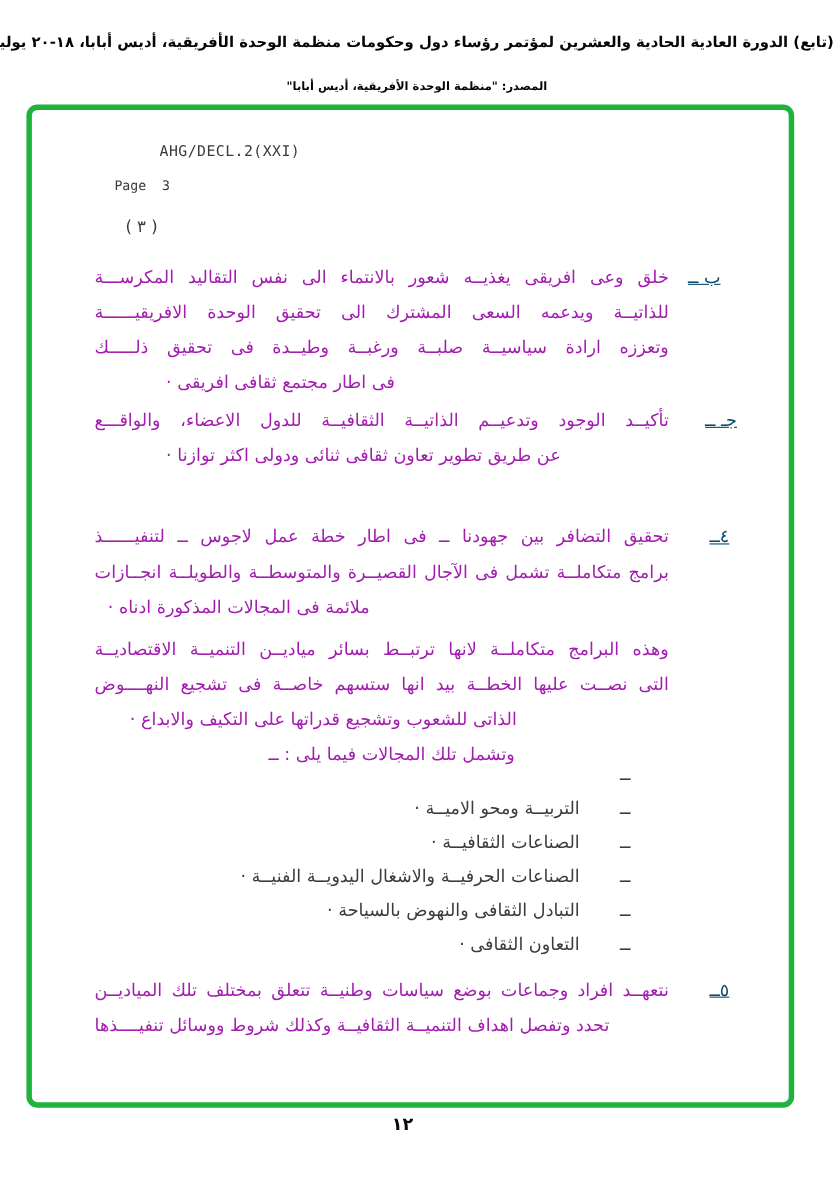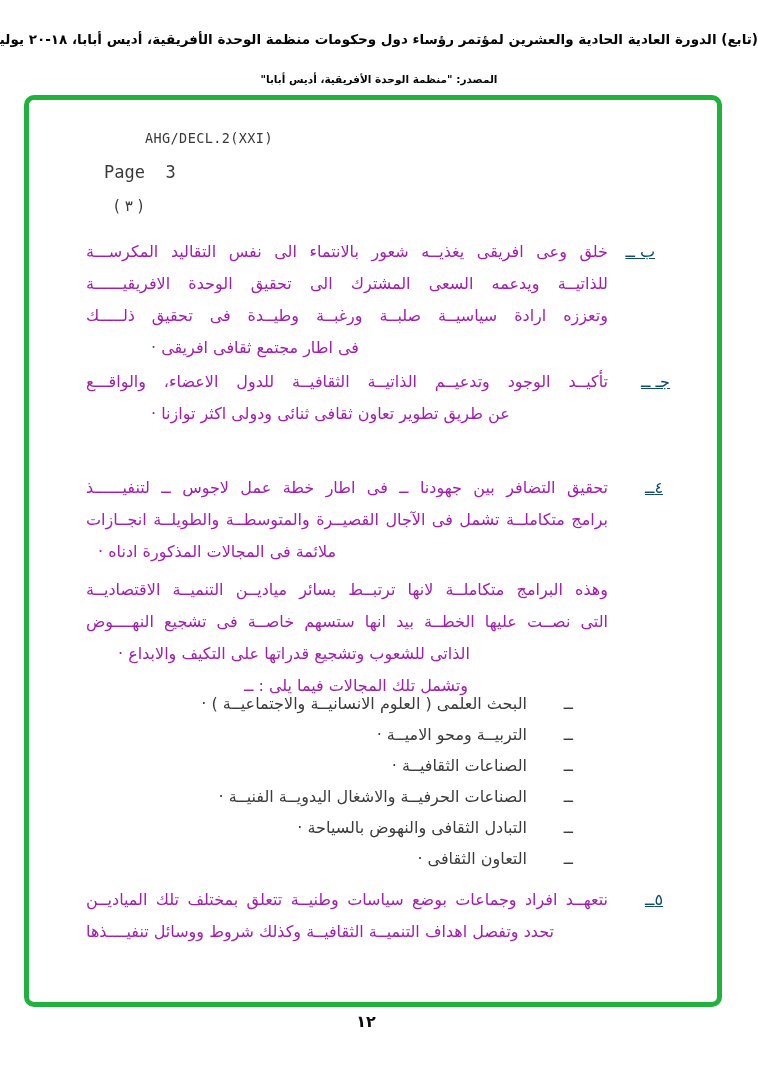--- a/index.html
+++ b/index.html
@@ -18,21 +18,21 @@
     font-weight:bold;font-size:10.5px;color:#060606;
   }
   
   .frame{
     position:absolute;left:24px;top:95px;width:688px;height:902px;
     border:5px solid #1fb23c;border-radius:10px;background:#ffffff;
   }
   
   .mono{font-family:"DejaVu Sans Mono",monospace;color:#3a3a3a;}
   .ref{position:absolute;left:116px;top:130px;font-size:13.5px;letter-spacing:0.4px;margin-left:29px;}
-  .pagelabel{position:absolute;left:104px;top:162px;font-size:17px;white-space:pre;text-align:right;}
+  .pagelabel{position:absolute;left:104px;top:162px;font-size:12px;white-space:pre;text-align:right;}
   .secnum{position:absolute;left:114px;top:197px;font-size:15px;color:#3a3a3a;direction:rtl;}
   
   .para{
     position:absolute;right:150px;width:522px;direction:rtl;
     font-size:16px;line-height:32px;color:#a21caf;
   }
   .para .line{text-align:justify;text-align-last:justify;height:32px;white-space:nowrap;}
   .para .line.short{text-align:left;text-align-last:left;}
   .pl65{padding-left:65px;}
   .pl12{padding-left:12px;}
@@ -98,21 +98,20 @@
 <div class="para p-cont">
   <div class="line">وهذه البرامج متكاملــة لانها ترتبــط بسائر مياديــن التنميــة الاقتصاديــة</div>
   <div class="line">التى نصــت عليها الخطــة بيد انها ستسهم خاصــة فى تشجيع النهــــوض</div>
   <div class="line short pl32">الذاتى للشعوب وتشجيع قدراتها على التكيف والابداع ·</div>
   <div class="line short pl158">وتشمل تلك المجالات فيما يلى : ــ</div>
 </div>
 
 <div class="list">
   <div class="row">
     <span class="dash">ــ</span>
-    <span class="txt">البحث العلمى ( العلوم الانسانيــة والاجتماعيــة ) ·</span>
   </div>
   <div class="row">
     <span class="dash">ــ</span>
     <span class="txt">التربيــة ومحو الاميــة ·</span>
   </div>
   <div class="row">
     <span class="dash">ــ</span>
     <span class="txt">الصناعات الثقافيــة ·</span>
   </div>
   <div class="row">

